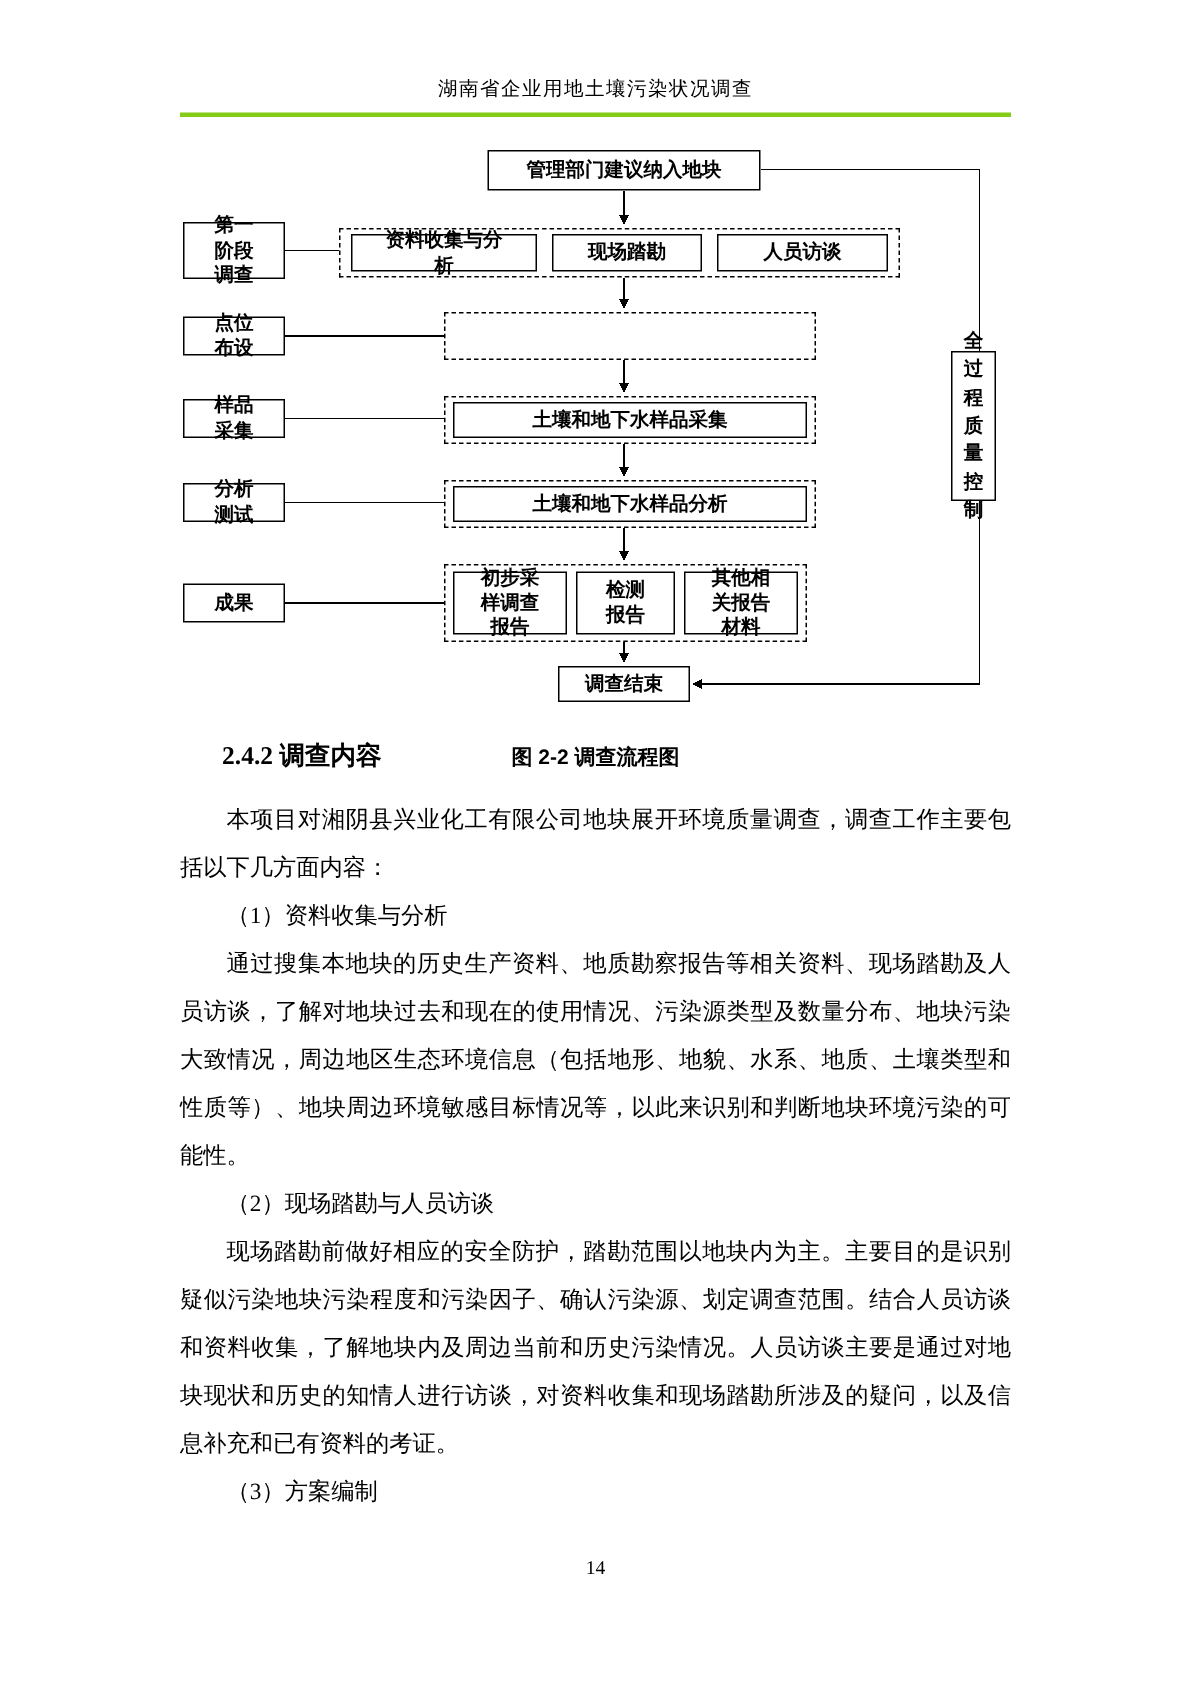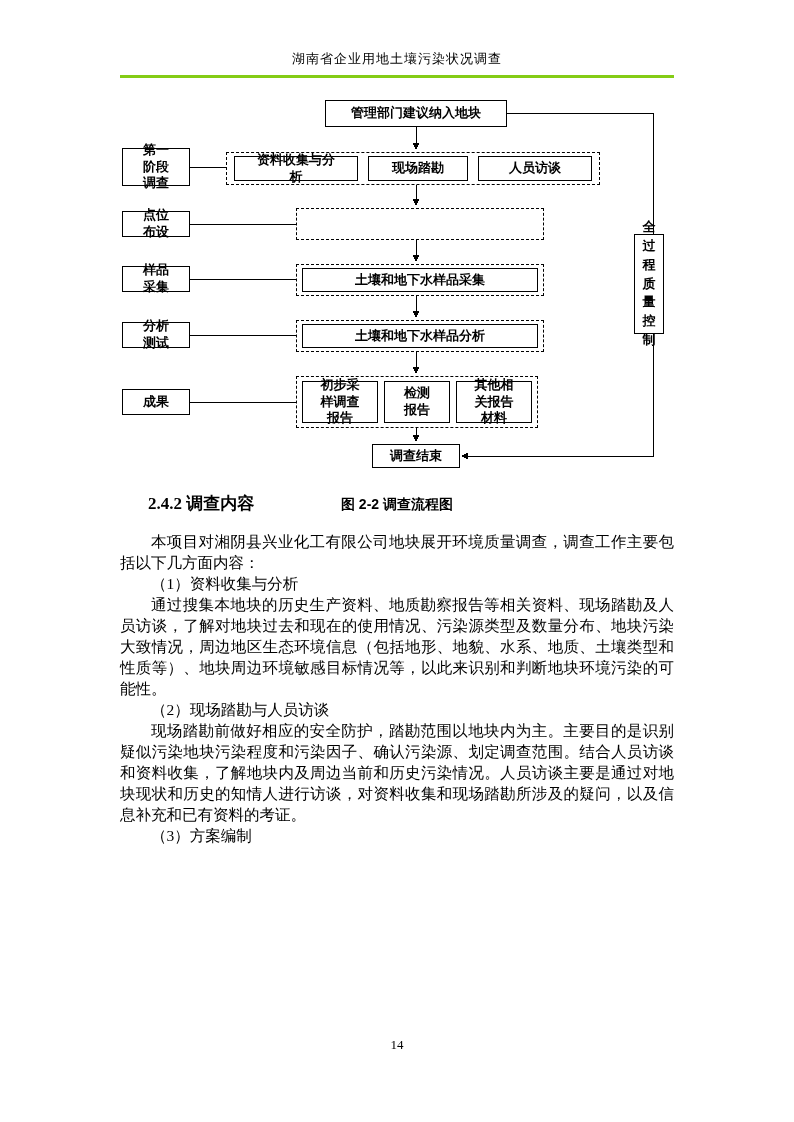--- a/index.html
+++ b/index.html
@@ -31,21 +31,21 @@
     font-family:"Liberation Sans","DejaVu Sans",sans-serif;
   }
   .heading {
     position:absolute; left:120px; top:492px;
     font-size:17px; font-weight:bold;
     font-family:"Liberation Serif","DejaVu Serif",serif;
     margin-left:28px;
   }
   .body-text {
     position:absolute; left:120px; top:531px; width:554px;
-    font-size:15.5px; line-height:21px; text-align:justify;
+    font-size:15.5px; line-height:32px; text-align:justify;
   }
   .body-text p { text-indent:2em; margin:0; }
   .page-number {
     position:absolute; left:0; top:1037px; width:794px;
     text-align:center; font-size:13px;
   }
 </style>
 </head>
 <body>
 

